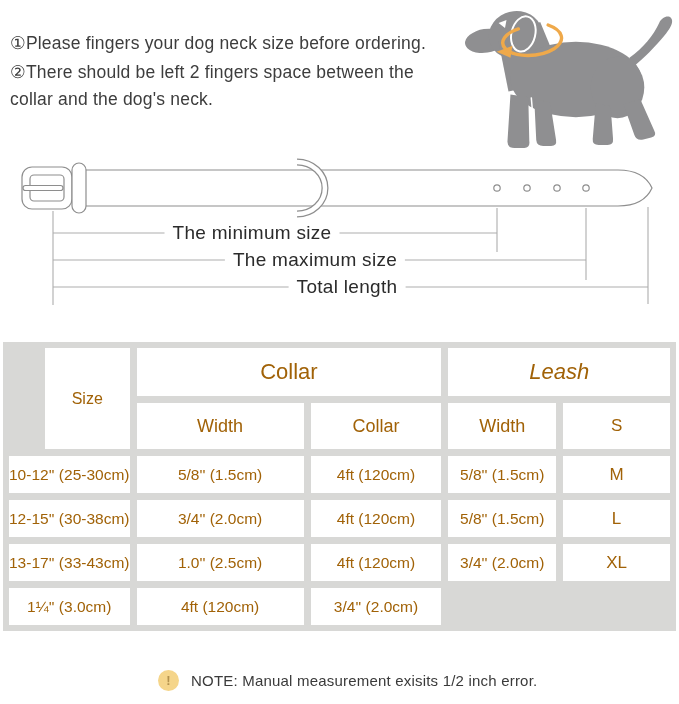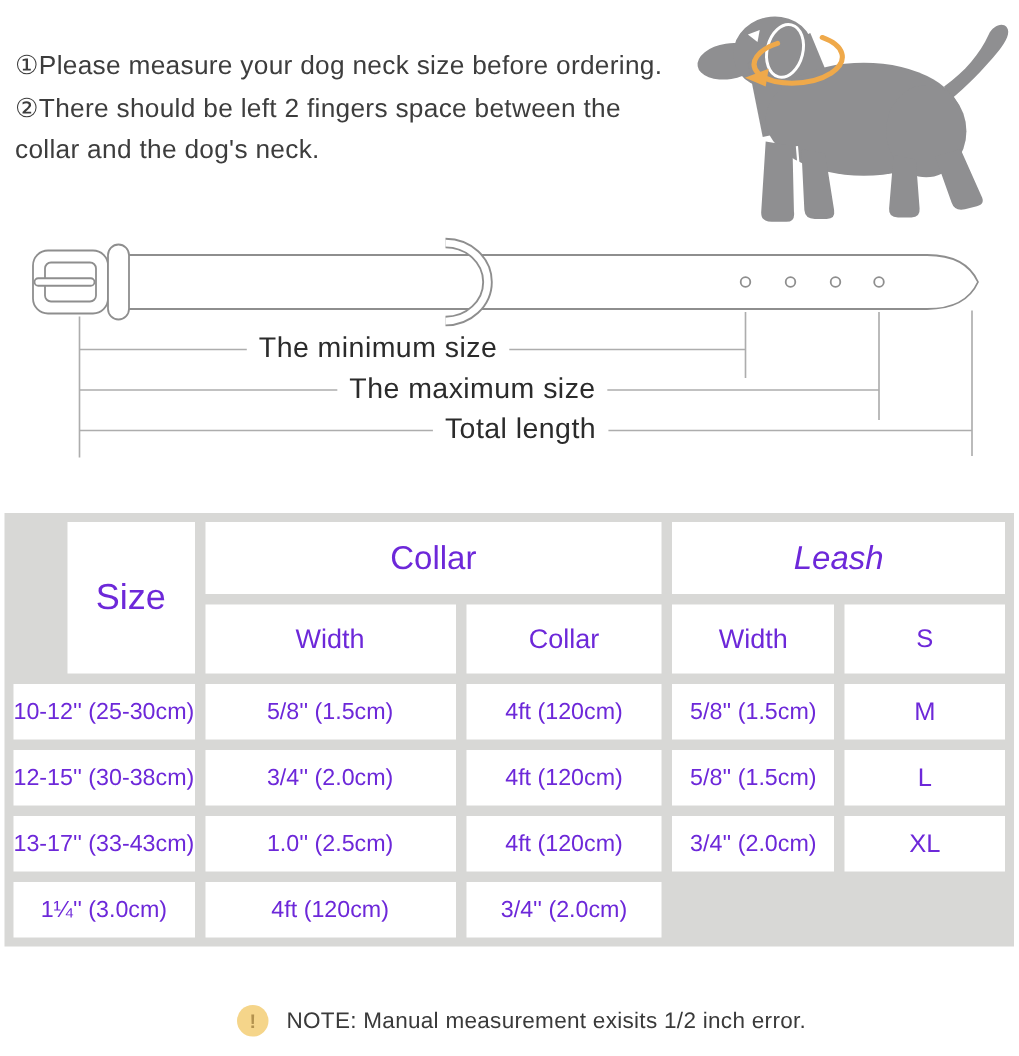--- a/index.html
+++ b/index.html
@@ -33,24 +33,24 @@
   .size-table {
     position:absolute; left:3px; top:342px; width:673px;
     background:#d8d8d6; padding:6px;
     display:grid;
     grid-template-columns:78fr 183fr 143fr 118fr 117fr;
     grid-template-rows:48px 46px 37px 37px 37px 37px;
     gap:7px;
   }
   .cell {
     background:#ffffff; display:flex; align-items:center; justify-content:center;
-    color:#6d28d9; font-size:15.5px; white-space:nowrap;
+    color:#a16207; font-size:15.5px; white-space:nowrap;
   }
   .cell.h-top   { font-size:22px; }
-  .cell.h-size  { grid-row:1 / 3; grid-column:1; font-size:24px;margin-left:36px; }
+  .cell.h-size  { grid-row:1 / 3; grid-column:1; font-size:16px;margin-left:36px; }
   .cell.h-collar{ grid-row:1; grid-column:2 / 4; }
   .cell.h-leash { grid-row:1; grid-column:4 / 6;font-style:italic; }
   .cell.h-sub   { font-size:18px; }
   .cell.size-col{ font-size:17px; }
 
   
   .note {
     position:absolute; left:158px; top:668px; height:24px;
     display:flex; align-items:center; gap:12px;
   }
@@ -59,21 +59,21 @@
     background:#f5d58a; color:#b3924e;
     display:flex; align-items:center; justify-content:center;
     font-size:13px; font-weight:bold;
   }
   .note-text { font-size:15px; color:#3a3a3a; letter-spacing:.2px; }
 </style>
 </head>
 <body>
 
 <div class="instructions">
-  <p>①Please measure your dog neck size before ordering.</p>
+  <p>①Please fingers your dog neck size before ordering.</p>
   <p>②There should be left 2 fingers space between the collar and the dog's neck.</p>
 </div>
 
 <div class="dog-wrap">
   <svg width="228" height="162" viewBox="0 0 230 163">
     <g fill="#8F8F91">
 
       <path d="M182 58 C196 48 206 36 212 23 C214.5 17.5 221 14.5 224 18 C227 21.5 223.5 28 219 33.5 C208 47 196 59 186 67 Z"></path>
 
       <ellipse cx="37" cy="41" rx="21" ry="12" transform="rotate(-9 37 41)"></ellipse>

